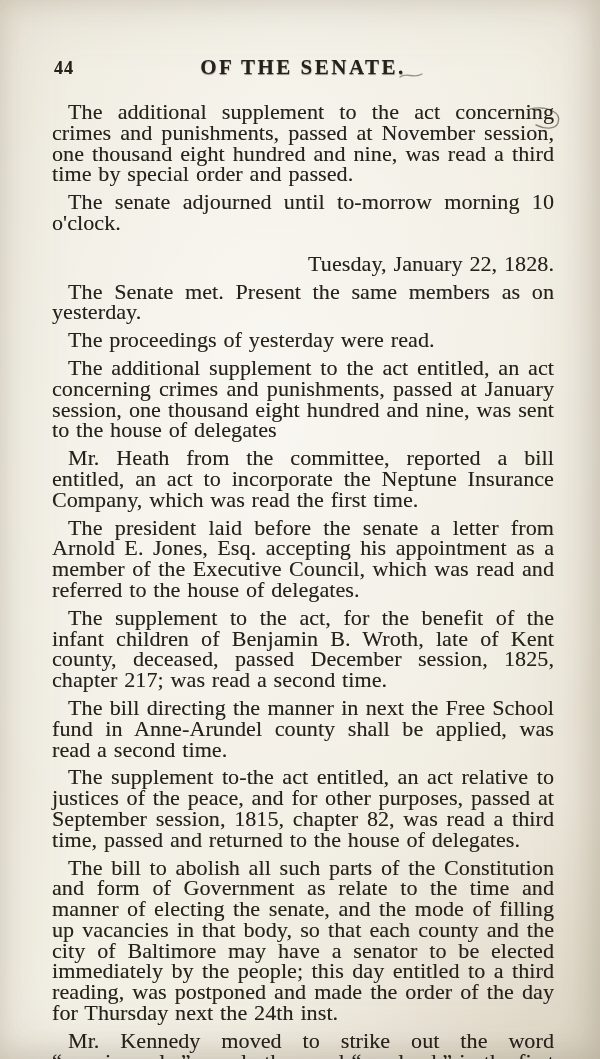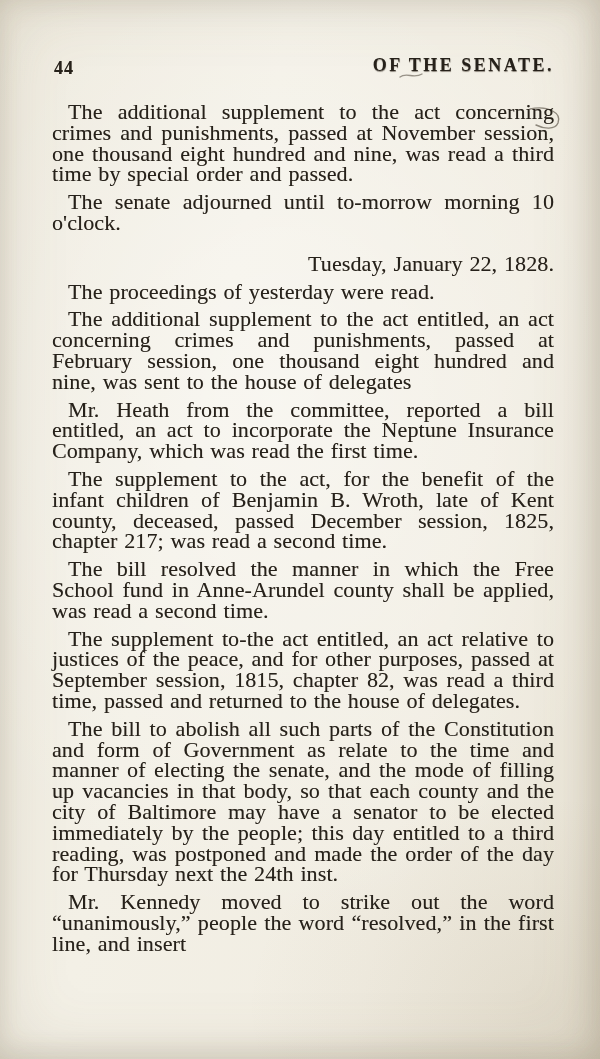--- a/index.html
+++ b/index.html
@@ -39,22 +39,22 @@
     position: absolute;
     left: 2px;
     top: 6px;
     font-size: 18px;
     font-weight: bold;
     letter-spacing: 1px;
     text-shadow: 0.3px 0.4px 0.6px rgba(50,40,30,0.45);
   }
   .title {
     display: block;
-    text-align: right;
-    font-size: 18px;
+    text-align: center;
+    font-size: 21px;
     font-weight: bold;
     letter-spacing: 2.5px;
     padding-top: 3px;
     text-shadow: 0.3px 0.5px 0.8px rgba(50,40,30,0.5);
   }
   .body p {
     margin: 0 0 7px 0;
     font-size: 22px;
     line-height: 20.8px;
     text-align: justify;
@@ -96,24 +96,26 @@
 
     <div class="header">
       <span class="pagenum">44</span>
       <span class="title">OF THE SENATE.</span>
     </div>
 
     <div class="body">
       <p class="para">The additional supplement to the act concerning crimes and punishments, passed at November session, one thousand eight hundred and nine, was read a third time by special order and passed.</p>
       <p class="para adjourn">The senate adjourned until to-morrow morning 10 o'clock.</p>
       <p class="dateline">Tuesday, January 22, 1828.</p>
+      <p class="para">The Senate met.  Present the same members as on yesterday.</p>
       <p class="para">The proceedings of yesterday were read.</p>
-      <p class="para">The additional supplement to the act entitled, an act concerning crimes and punishments, passed at February session, one thousand eight hundred and nine, was sent to the house of delegates</p>
+      <p class="para">The additional supplement to the act entitled, an act concerning crimes and punishments, passed at January session, one thousand eight hundred and nine, was sent to the house of delegates</p>
       <p class="para">Mr. Heath from the committee, reported a bill entitled, an act to incorporate the Neptune Insurance Company, which was read the first time.</p>
+      <p class="para">The president laid before the senate a letter from Arnold E. Jones, Esq. accepting his appointment as a member of the Executive Council, which was read and referred to the house of delegates.</p>
       <p class="para">The supplement to the act, for the benefit of the infant children of Benjamin B. Wroth, late of Kent county, deceased, passed December session, 1825, chapter 217; was read a second time.</p>
-      <p class="para">The bill resolved the manner in which the Free School fund in Anne-Arundel county shall be applied, was read a second time.</p>
+      <p class="para">The bill directing the manner in next the Free School fund in Anne-Arundel county shall be applied, was read a second time.</p>
       <p class="para">The supplement to-the act entitled, an act relative to justices of the peace, and for other purposes, passed at September session, 1815, chapter 82, was read a third time, passed and returned to the house of delegates.</p>
       <p class="para">The bill to abolish all such parts of the Constitution and form of Government as relate to the time and manner of electing the senate, and the mode of filling up vacancies in that body, so that each county and the city of Baltimore may have a senator to be elected immediately by the people; this day entitled to a third reading, was postponed and made the order of the day for Thursday next the 24th inst.</p>
       <p class="para">Mr. Kennedy moved to strike out the word “unanimously,” people the word “resolved,” in the first line, and insert</p>
     </div>
 
   </div>
 </div>
 
 </body></html>

